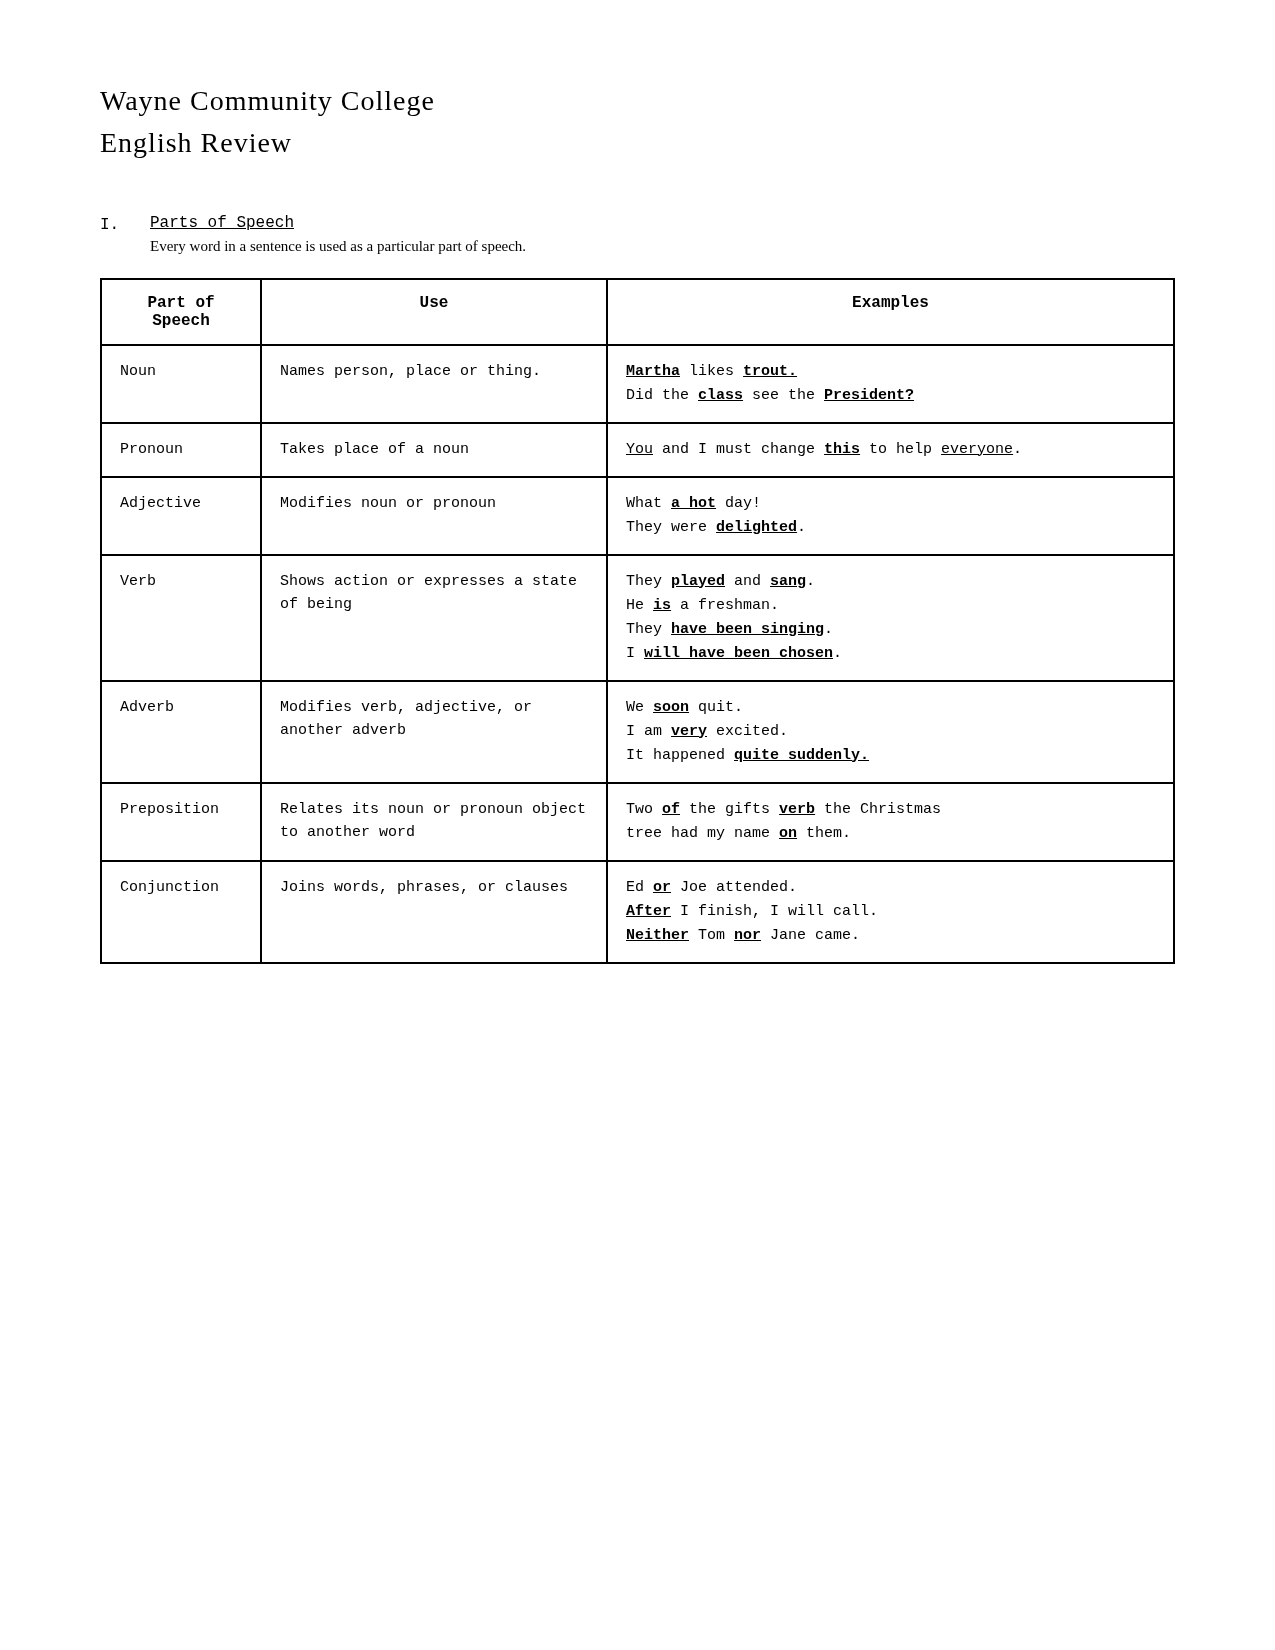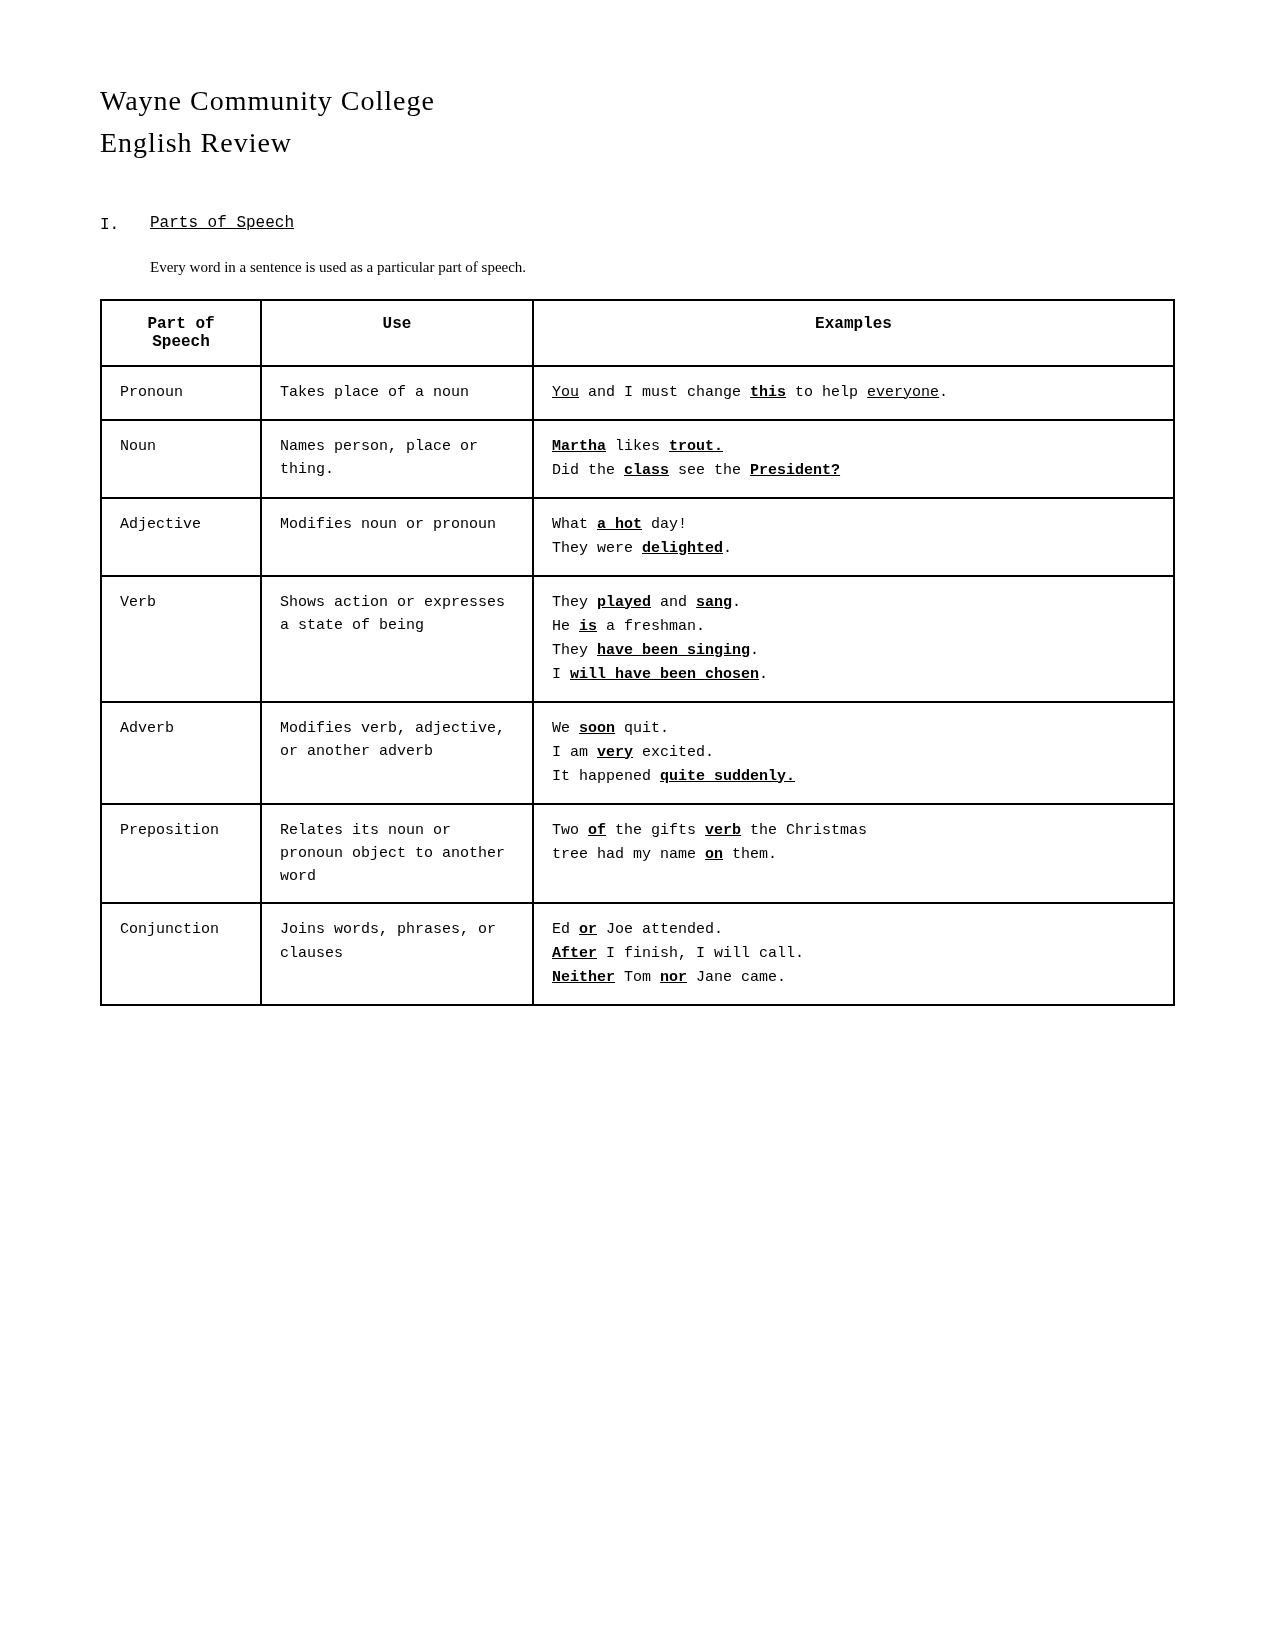--- a/index.html
+++ b/index.html
@@ -42,21 +42,21 @@
     }
 
     .section-content {
       flex: 1;
     }
 
     .section-title {
       font-family: 'Courier New', Courier, monospace;
       font-size: 16px;
       text-decoration: underline;
-      margin-bottom: 24px;
+      margin-bottom: 3px;
       display: block;
     }
 
     .section-description {
       font-family: Liberation Serif, serif;
       font-size: 15px;
       line-height: 1.5;
     }
 
     table {
@@ -79,21 +79,21 @@
       background: #ffffff;
     }
 
     td {
       font-family: 'Courier New', Courier, monospace;
       font-size: 15px;
       line-height: 1.55;
     }
 
     .col-part { width: 160px; border-radius: 25px; }
-    .col-use { width: 272px; }
+    .col-use { width: 346px; }
     .col-examples { width: auto; }
 
     .bold-underline {
       font-weight: bold;
       text-decoration: underline;
     }
 
     .underline {
       text-decoration: underline;
     }
@@ -124,33 +124,33 @@
   <thead>
     <tr>
       <th class="col-part">Part of<br>Speech</th>
       <th class="col-use">Use</th>
       <th class="col-examples">Examples</th>
     </tr>
   </thead>
   <tbody>
 
     <tr>
+      <td>Noun</td>
+      <td>Names person, place or thing.</td>
+      <td class="examples-cell">
+        <span class="bold-underline">Martha</span> likes <span class="bold-underline">trout.</span><br>
+        Did the <span class="bold-underline">class</span> see the <span class="bold-underline">President?</span>
+      </td>
+    </tr>
+
+    <tr>
       <td>Pronoun</td>
       <td>Takes place of a noun</td>
       <td class="examples-cell">
         <span class="underline">You</span> and I must change <span class="bold-underline">this</span> to help <span class="underline">everyone</span>.
-      </td>
-    </tr>
-
-    <tr>
-      <td>Noun</td>
-      <td>Names person, place or thing.</td>
-      <td class="examples-cell">
-        <span class="bold-underline">Martha</span> likes <span class="bold-underline">trout.</span><br>
-        Did the <span class="bold-underline">class</span> see the <span class="bold-underline">President?</span>
       </td>
     </tr>
 
     <tr>
       <td>Adjective</td>
       <td>Modifies noun or pronoun</td>
       <td class="examples-cell">
         What <span class="bold-underline">a hot</span> day!<br>
         They were <span class="bold-underline">delighted</span>.
       </td>

